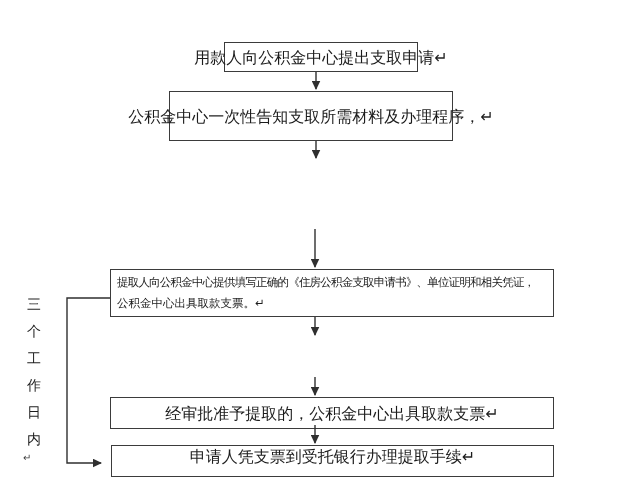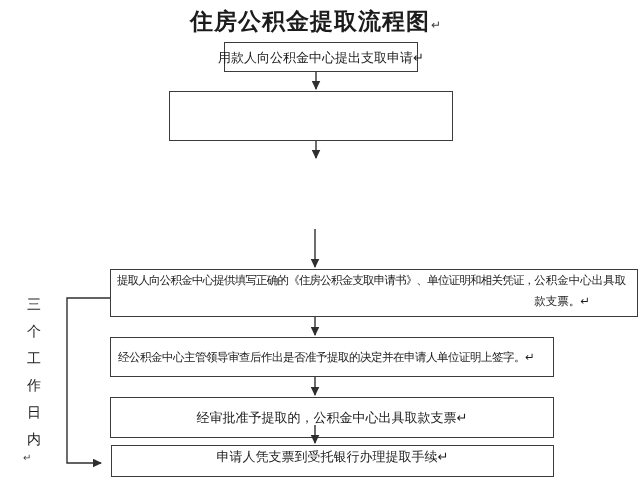--- a/index.html
+++ b/index.html
@@ -13,66 +13,61 @@
     position:relative;width:641px;height:500px;background:var(--background);
     font-family:"Liberation Sans", sans-serif;color:var(--text);overflow:hidden;
   }
   .title{
     position:absolute;left:0;top:6px;width:632px;text-align:center;
     font-size:23px;font-weight:bold;letter-spacing:1px;white-space:nowrap;
   }
   .title .pmark{font-size:12px;font-weight:normal;color:#3f3f3f;vertical-align:baseline;margin-left:1px;}
   .box{
     position:absolute;box-sizing:border-box;border:1px solid var(--border);
-    background:var(--background);font-size:13px;line-height:21px;
+    background:var(--background);font-size:16px;line-height:21px;
   }
   .b1{left:224px;top:42px;width:194px;height:30px;display:flex;align-items:center;justify-content:center;white-space:nowrap;}
   .b2{left:169px;top:91px;width:284px;height:50px;display:flex;flex-direction:column;align-items:center;justify-content:center;text-align:center;white-space:nowrap;}
   .b3{left:110px;top:160px;width:444px;height:69px;padding:0 6px;font-size:11.5px;line-height:17px;display:flex;align-items:center;text-align:justify;}
-  .b4{left:110px;top:269px;width:528px;height:48px;padding:0 6px;font-size:11.5px;line-height:21px;display:flex;justify-content:space-between;}
+  .b4{left:110px;top:269px;width:444px;height:48px;padding:0 6px;font-size:11.5px;line-height:21px;display:flex;flex-direction:column;justify-content:center;}
   .b4 .tight{white-space:nowrap;letter-spacing:-0.8px;}
   .b5{left:110px;top:337px;width:444px;height:40px;padding:0 7px;font-size:11.5px;display:flex;align-items:center;}
   .b5 .tight{white-space:nowrap;letter-spacing:-0.5px;}
-  .b6{left:110px;top:397px;width:444px;height:41px;display:flex;align-items:center;justify-content:center;white-space:nowrap;}
+  .b6{left:110px;top:397px;width:444px;height:32px;display:flex;align-items:center;justify-content:center;white-space:nowrap;}
   .b7{left:111px;top:445px;width:443px;height:32px;display:flex;justify-content:center;white-space:nowrap;}
   .side-label{
     position:absolute;left:25px;top:291px;width:18px;
     display:flex;flex-direction:column;align-items:center;
     font-size:14px;line-height:27px;color:var(--text);
   }
   .side-label .pmark{font-size:10px;line-height:10px;color:#3f3f3f;align-self:flex-start;margin-left:-2px;}
   #connectors{position:absolute;left:0;top:0;pointer-events:none;}
   #connectors line, #connectors polyline{stroke:var(--arrow);stroke-width:1.4;fill:none;}
   #connectors marker path{fill:var(--arrow);}
 </style>
 </head>
 <body>
 
 <div id="canvas">
 
-  <div class="title">
-    <span>住房公积金提取流程图</span><span class="pmark">↵</span>
-  </div>
 
   <div class="box b1">
     <span>用款人向公积金中心提出支取申请↵</span>
   </div>
 
   <div class="box b2">
+    <span>公积金中心一次性告知支取所需材料及办理程序，↵</span>
   </div>
 
 
   <div class="box b4">
     <span class="tight">提取人向公积金中心提供填写正确的《住房公积金支取申请书》、单位证明和相关凭证，</span>
     <span>公积金中心出具取款支票。↵</span>
   </div>
 
-  <div class="box b5">
-    <span class="tight">经公积金中心主管领导审查后作出是否准予提取的决定并在申请人单位证明上签字。↵</span>
-  </div>
 
   <div class="box b6">
     <span>经审批准予提取的，公积金中心出具取款支票↵</span>
   </div>
 
   <div class="box b7">
     <span>申请人凭支票到受托银行办理提取手续↵</span>
   </div>
 
   <div class="side-label">

